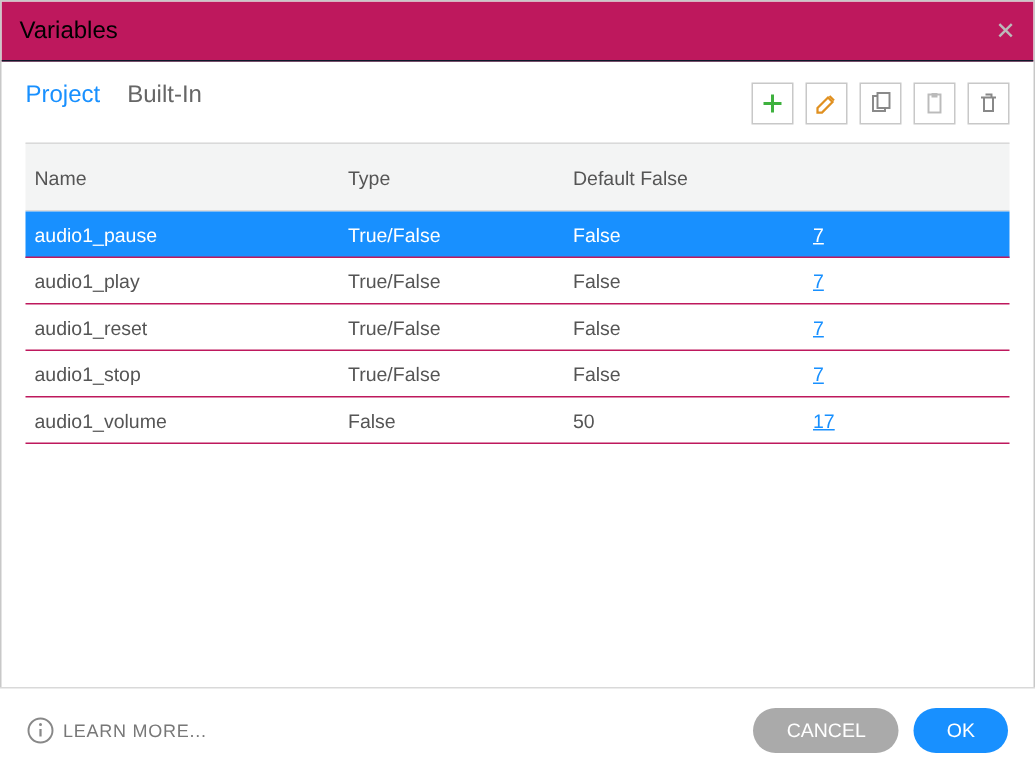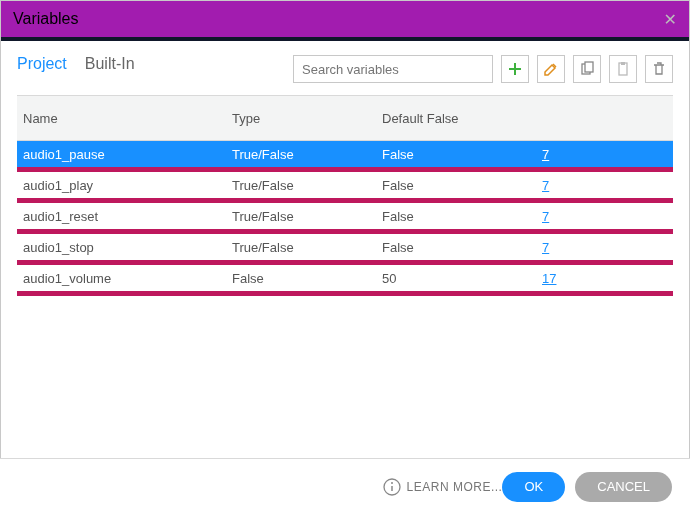--- a/index.html
+++ b/index.html
@@ -1,57 +1,56 @@
 <!DOCTYPE html>
 <html><head>
 <meta charset="utf-8">
 <style>
 *{box-sizing:border-box;margin:0;padding:0;font-family:"Segoe UI",Arial,sans-serif}
 body{background:#fff;width:690px;height:514px;overflow:hidden;border:1px solid #c8c8c8}
-.titlebar{height:40px;background:#a21caf;display:flex;align-items:center;padding:0 12px;justify-content:space-between;border-bottom:4px solid #0f172a}
+.titlebar{height:40px;background:#be185d;display:flex;align-items:center;padding:0 12px;justify-content:space-between;border-bottom:1px solid #0f172a}
 .close-x{color:#bbb;font-size:16px;cursor:pointer}
 .toolbar{display:flex;align-items:flex-start;padding:14px 16px 12px;gap:8px}
 .tabs{display:flex;gap:18px;flex:1}
 .tab{font-size:16px;color:#666;cursor:pointer}
 .tab.active{color:#1890ff}
 .search{height:28px;width:200px;border:1px solid #c8c8c8;padding:0 8px;font-size:13px;color:#444;outline:none}
 .icon-btn{width:28px;height:28px;border:1px solid #c8c8c8;background:#fff;display:flex;align-items:center;justify-content:center;cursor:pointer}
 .icon-btn svg{width:16px;height:16px}
 .table-wrap{padding:0 16px}
 .thead{display:flex;background:#f3f4f4;border-top:1px solid #d9d9d9;border-bottom:1px solid #d9d9d9;height:46px;align-items:center;font-size:13px;color:#555}
 .col-name{width:215px;padding-left:6px}
 .col-type{width:150px}
 .col-default{width:160px}
 .col-use{flex:1}
-.trow{display:flex;height:31px;align-items:center;font-size:13px;color:#555;border-bottom:5px solid #be185d}
+.trow{display:flex;height:31px;align-items:center;font-size:13px;color:#555;border-bottom:1px solid #be185d}
 .trow.selected{background:#1890ff;color:#fff}
 .trow .col-use a{color:#1890ff;text-decoration:underline;cursor:pointer}
 .trow.selected .col-use a{color:#fff}
-.footer{position:absolute;bottom:0;left:0;right:0;height:56px;border-top:1px solid #d9d9d9;display:flex;align-items:center;padding:12px 18px;justify-content:flex-end;background:#fff}
+.footer{position:absolute;bottom:0;left:0;right:0;height:56px;border-top:1px solid #d9d9d9;display:flex;align-items:center;padding:12px 18px;justify-content:space-between;background:#fff}
 .learn{display:flex;align-items:center;gap:6px;color:#777;font-size:12px;letter-spacing:.5px;cursor:pointer}
 .learn svg{width:18px;height:18px}
 .btns{display:flex;gap:10px}
 .btn{height:30px;border:none;border-radius:15px;padding:0 22px;font-size:13px;cursor:pointer;color:#fff}
 .btn-ok{background:#1890ff}
 .btn-cancel{background:#aaa}
 </style>
 </head>
 <body>
 
 <div class="titlebar">
   <span>Variables</span>
   <span class="close-x">✕</span>
 </div>
 
 <div class="toolbar">
   <div class="tabs">
     <span class="tab active">Project</span>
     <span class="tab">Built-In</span>
   </div>
-  <input class="search" placeholder="Search variables" style="">
   <div class="icon-btn">
     <svg viewBox="0 0 16 16">
         <path d="M7 2h2v5h5v2H9v5H7V9H2V7h5z" fill="#3eb13e"></path>
       </svg>
   </div>
   <div class="icon-btn">
     <svg viewBox="0 0 16 16">
         <path d="M2 11l7-7 3 3-7 7H2v-3z" fill="none" stroke="#e09020" stroke-width="1.5"></path>
         <path d="M10 3l3 3" stroke="#e09020" stroke-width="1.5"></path>
       </svg>
@@ -118,16 +117,16 @@
 <div class="footer">
   <div class="learn">
     <svg viewBox="0 0 18 18">
         <circle cx="9" cy="9" r="8" fill="none" stroke="#888" stroke-width="1.3"></circle>
         <circle cx="9" cy="5" r="1" fill="#888"></circle>
         <path d="M9 8v5" stroke="#888" stroke-width="1.5"></path>
       </svg>
     <span>LEARN MORE...</span>
   </div>
   <div class="btns">
+    <button class="btn btn-cancel">CANCEL</button>
     <button class="btn btn-ok">OK</button>
-    <button class="btn btn-cancel">CANCEL</button>
   </div>
 </div>
 
 </body></html>

